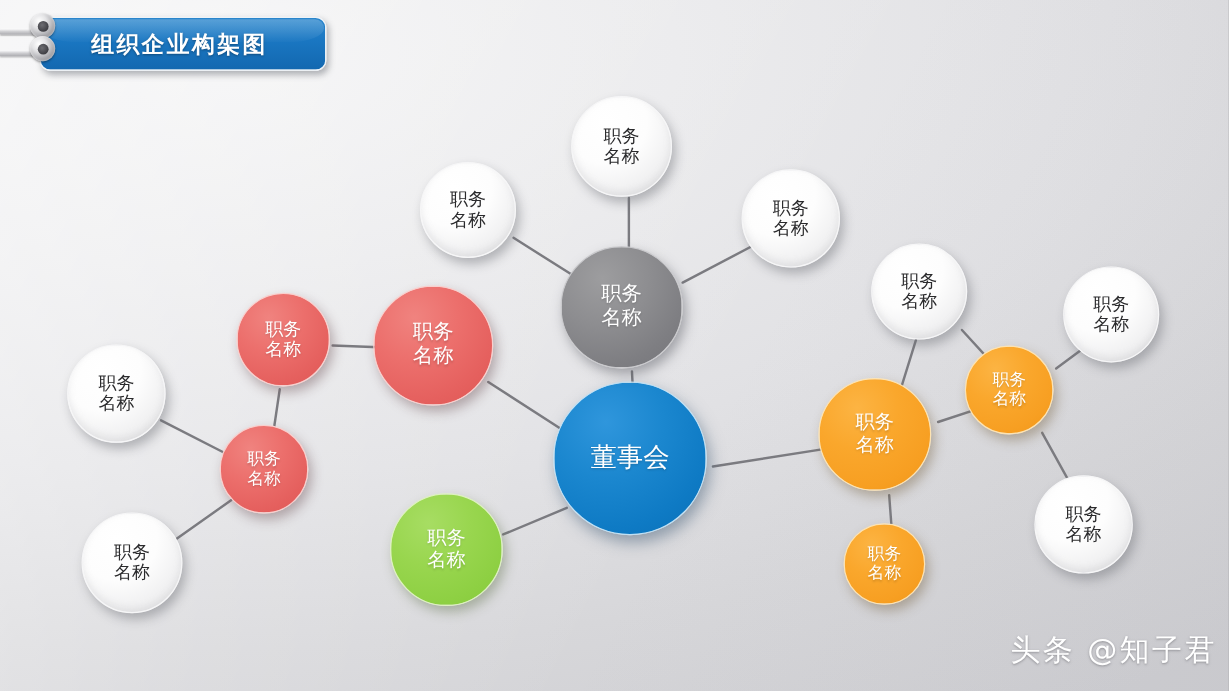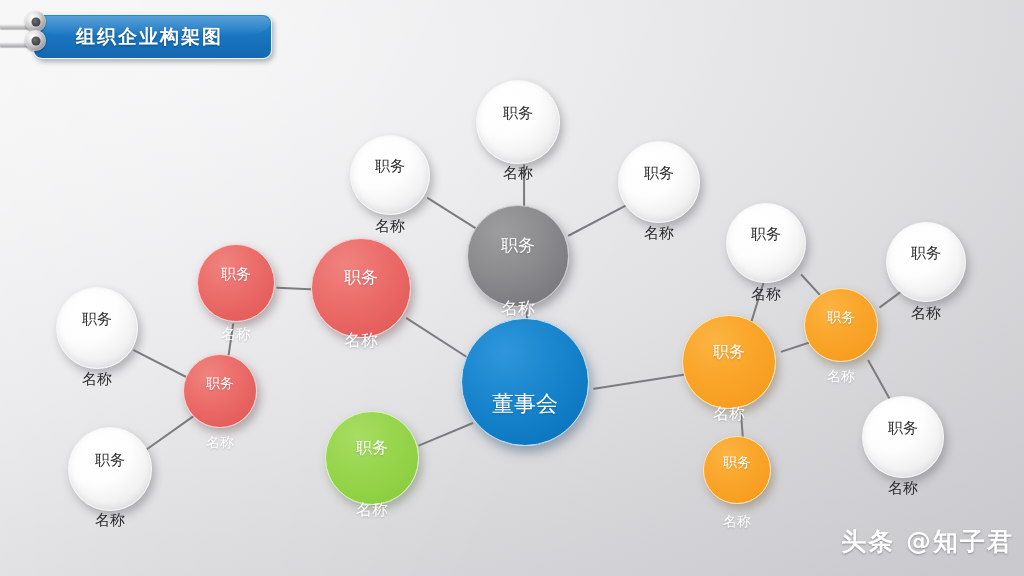--- a/index.html
+++ b/index.html
@@ -127,21 +127,20 @@
     align-items: center;
     justify-content: center;
     box-sizing: border-box;
     text-align: center;
     line-height: 1.16;
     user-select: none;
   }
   .node .lbl {
     display: block;
     white-space: nowrap;
-    margin-top: 43px;
   }
   
   .node.white {
     background: radial-gradient(circle at 34% 26%, #ffffff 0%, #fdfdfd 42%, #f0f0f1 72%, #dededf 100%);
     color: #2b2b2d;
     border: 1px solid #f6f6f7;
     box-shadow: 3px 5px 9px rgba(110,113,120,0.48), inset 0 -3px 6px rgba(160,160,168,0.18);
   }
   
   .node.gray {
@@ -184,21 +183,21 @@
     text-shadow: 0 1px 2px rgba(0,0,0,0.16);
   }
 
   
   .watermark {
     position: absolute;
     right: 22px;
     bottom: 18px;
     z-index: 9;
     font-size: 25px;
-    font-weight: 700;
+    font-weight: 400;
     color: #ffffff;
     letter-spacing: 2px;
     text-shadow: 0 1px 2px rgba(90,90,95,0.55);
     white-space: nowrap;
     margin-top: 28px;
   }
 </style>
 </head>
 <body>
 

